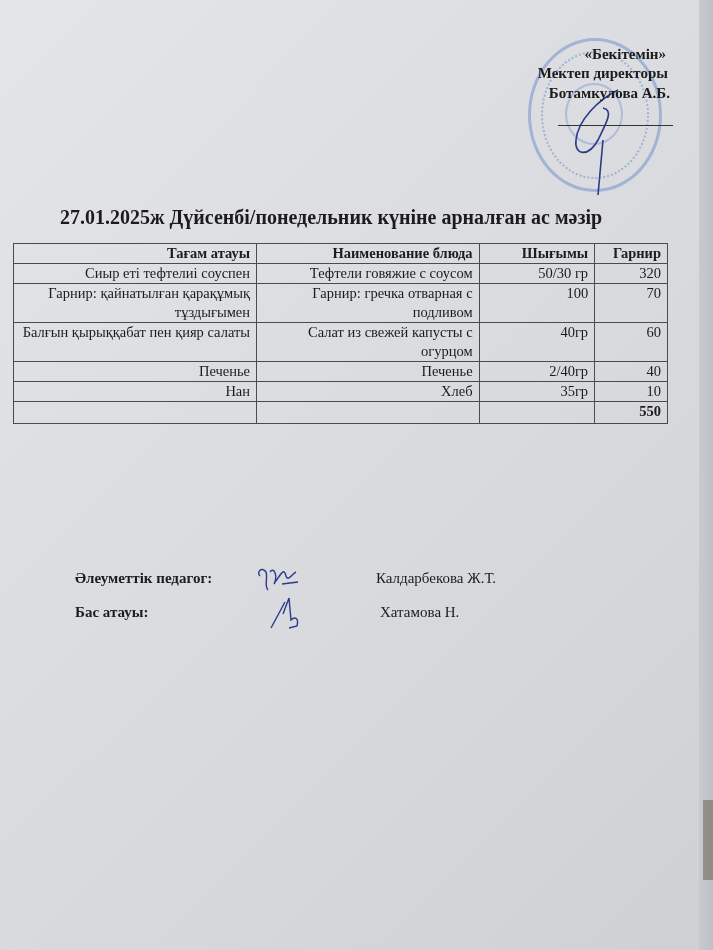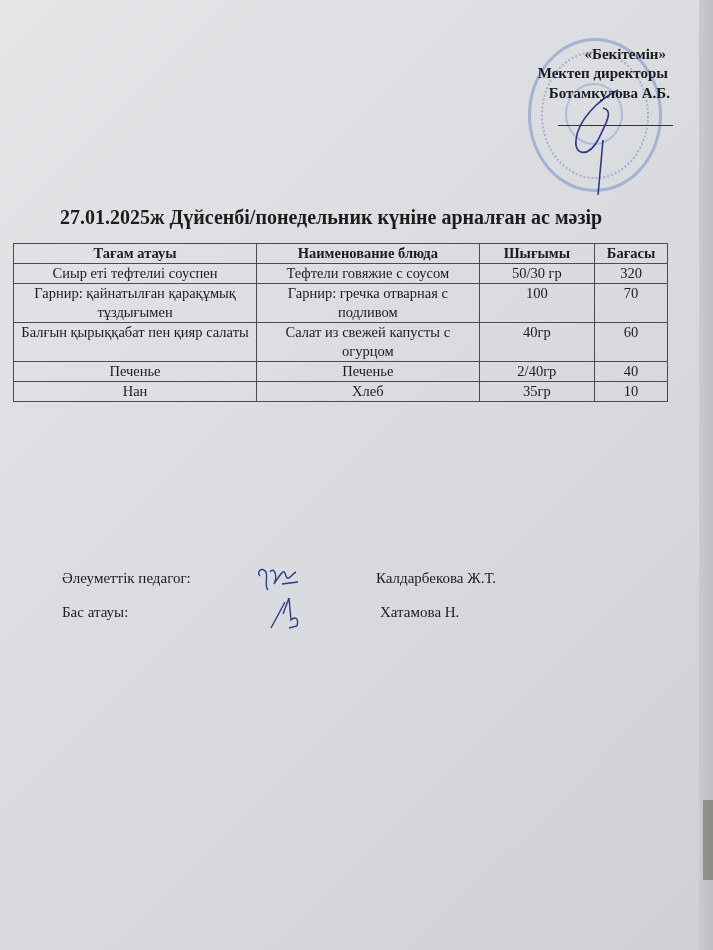--- a/index.html
+++ b/index.html
@@ -39,29 +39,29 @@
     position: absolute; left: 40px; top: 85px; width: 115px; height: 1px; background: #333;
   }
   .title {
     position: absolute; left: 60px; top: 206px; font-weight: bold; font-size: 20px; white-space: nowrap;
   }
   table.menu {
     position: absolute; left: 13px; top: 243px; width: 655px;
     border-collapse: collapse; font-size: 14.5px;
   }
   table.menu th, table.menu td {
-    border: 1px solid #4a4b4f; padding: 0 6px; vertical-align: top; text-align: center;
+    border: 1px solid #4a4b4f; padding: 0 6px; vertical-align: top; text-align: right;
     line-height: 19px;
   }
   table.menu th { font-weight: bold; height: 19px; }
   table.menu td.total { font-weight: bold; }
   .c1 { width: 232px; } .c2 { width: 211px; } .c3 { width: 103px; } .c4 { width: 60px; }
   .signs { position: absolute; left: 62px; top: 570px; font-size: 15px; }
   .sign-row { position: absolute; white-space: nowrap; }
-  .sign-role { font-weight: normal; position: absolute; left: 0; }
+  .sign-role { font-weight: bold; position: absolute; left: 13px; }
   .sign-name { position: absolute; left: 314px; }
   .sig { position: absolute; left: 190px; top: -8px; width: 50px; height: 34px; }
 </style>
 </head>
 <body>
 
 <div class="page-edge">
     <div class="tear"></div>
   </div>
 
@@ -77,21 +77,21 @@
 </div>
 
 <div class="title">27.01.2025ж Дүйсенбі/понедельник күніне арналған ас мәзір</div>
 
 <table class="menu">
   <thead>
     <tr>
       <th class="c1">Тағам атауы</th>
       <th class="c2">Наименование блюда</th>
       <th class="c3">Шығымы</th>
-      <th class="c4">Бағасы</th>
+      <th class="c4">Гарнир</th>
     </tr>
   </thead>
   <tbody>
     <tr>
       <td>Сиыр еті тефтелиі соуспен</td>
       <td>Тефтели говяжие с соусом</td>
       <td>50/30 гр</td>
       <td>320</td>
     </tr>
     <tr>
@@ -111,20 +111,26 @@
       <td>Печенье</td>
       <td>2/40гр</td>
       <td>40</td>
     </tr>
     <tr>
       <td>Нан</td>
       <td>Хлеб</td>
       <td>35гр</td>
       <td>10</td>
     </tr>
+    <tr style="height:22px">
+      <td></td>
+      <td></td>
+      <td></td>
+      <td class="total">550</td>
+    </tr>
   </tbody>
 </table>
 
 <div class="signs">
   <div class="sign-row" style="top:0">
     <span class="sign-role">Әлеуметтік педагог:</span>
     <svg class="sig" viewBox="0 0 50 34">
       <path d="M8 14 C4 10,10 4,14 10 C16 16,12 24,16 28 M18 10 C22 4,26 14,22 22 C30 10,32 6,34 14 C36 20,40 12,44 10 M30 22 L46 20" stroke="#2b3a8c" stroke-width="1.4" fill="none"></path>
     </svg>
     <span class="sign-name">Калдарбекова Ж.Т.</span>

